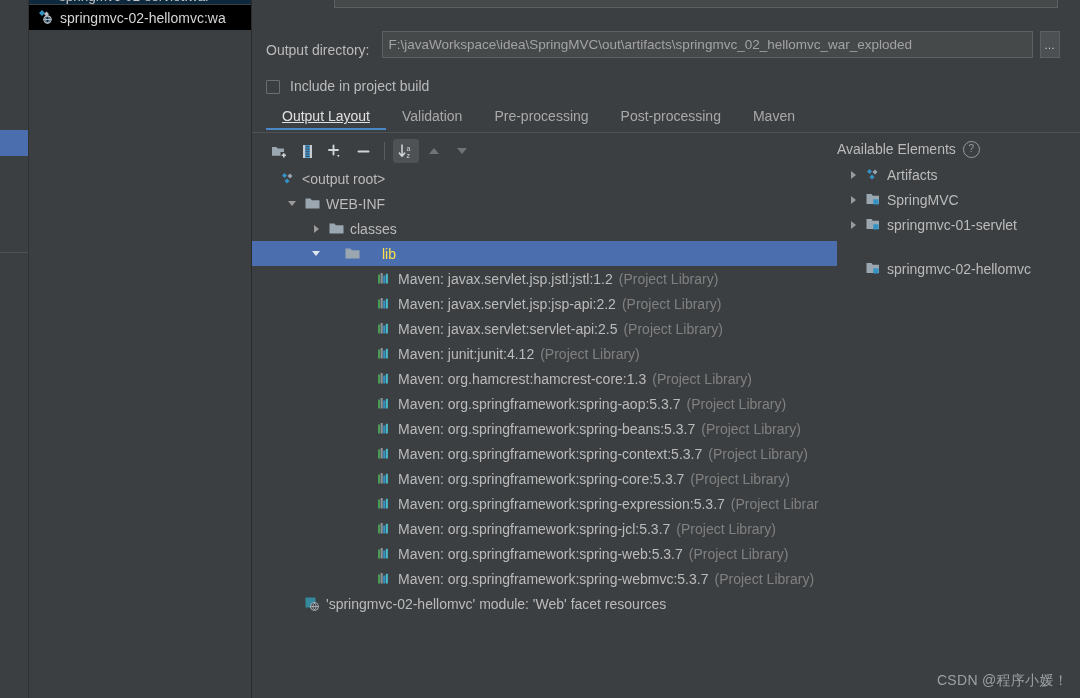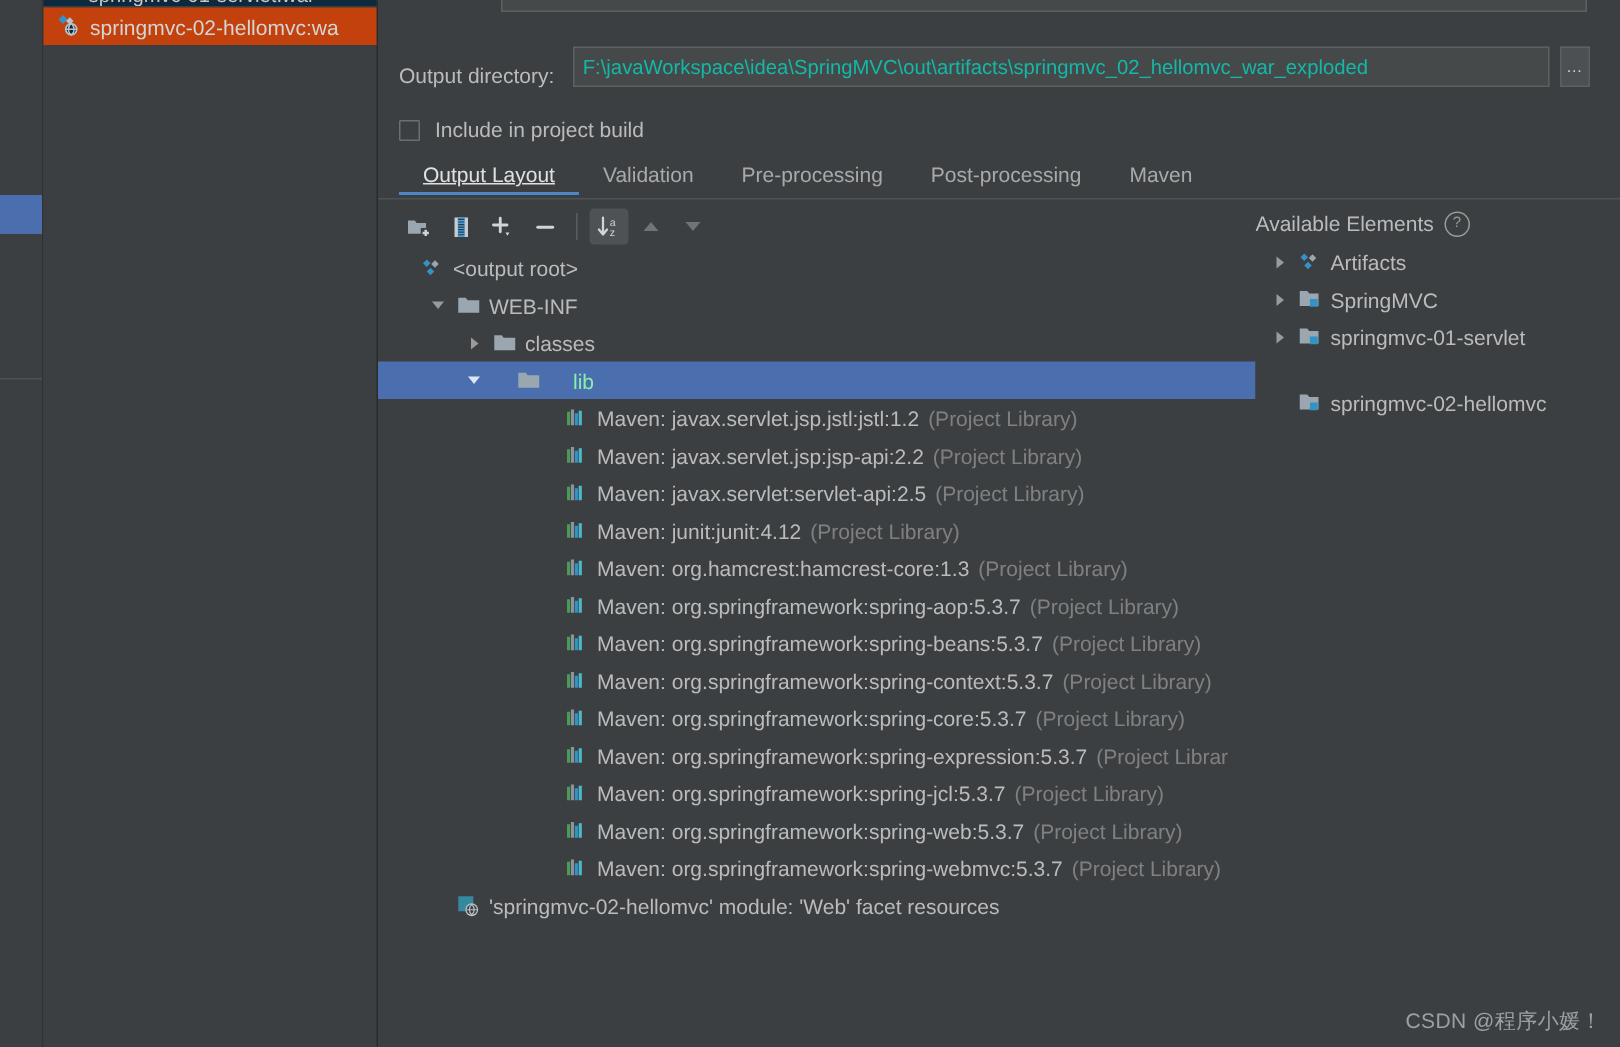--- a/index.html
+++ b/index.html
@@ -52,21 +52,21 @@
     flex: 0 0 222px;
     background: #3c3f41;
     position: relative;
     border-right: 1px solid #2b2b2b;
   }
   .artifact-row {
     position: absolute;
     left: 0; right: 0;
     top: 5px;
     height: 25px;
-    background: #c2410c;
+    background: #000000;
     display: flex;
     align-items: center;
     padding-left: 8px;
     box-sizing: border-box;
     gap: 6px;
     color: #d5d5d5;
     white-space: nowrap;
     overflow: hidden;
   }
   .artifact-row-partial {
@@ -121,21 +121,21 @@
   }
   .path-input {
     flex: 1 1 auto;
     height: 27px;
     background: #45494a;
     border: 1px solid #5e6060;
     box-sizing: border-box;
     display: flex;
     align-items: center;
     padding: 0 6px;
-    color: #14b8a6;
+    color: #a3a3a3;
     font-size: 13.5px;
     white-space: nowrap;
     overflow: hidden;
     max-width: 651px;
   }
   .browse-btn {
     width: 20px;
     height: 27px;
     margin-left: 7px;
     background: #4c5052;
@@ -265,21 +265,21 @@
     height: 25px;
     display: flex;
     align-items: center;
     white-space: nowrap;
     font-size: 14px;
     color: #bbbbbb;
     box-sizing: border-box;
   }
   .node.selected {
     background: #4b6eaf;
-    color: #86efac;
+    color: #fde047;
     gap: 16px;
   }
   .node .twisty {
     width: 20px;
     flex: 0 0 20px;
     display: flex;
     align-items: center;
     justify-content: center;
   }
   .node .ico {

